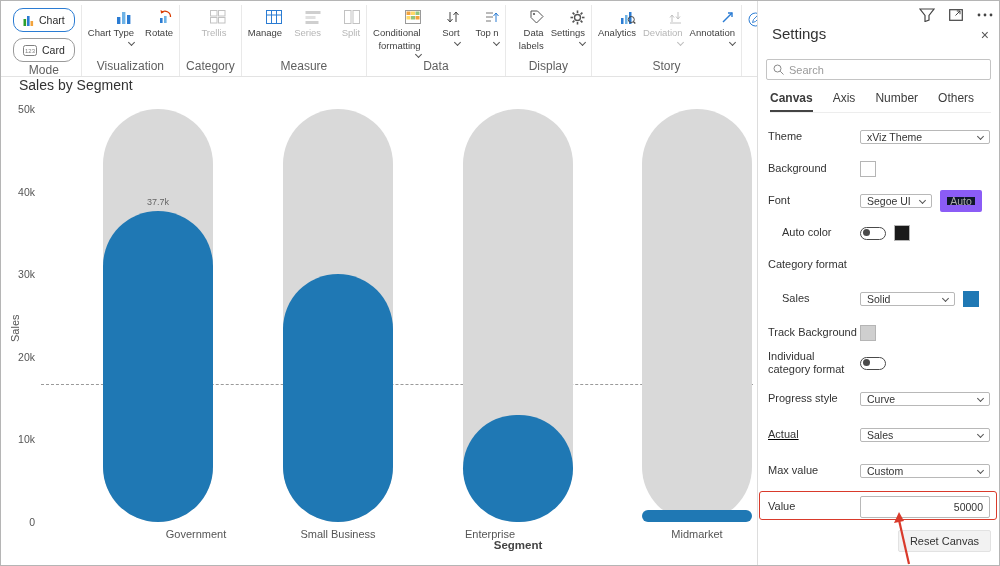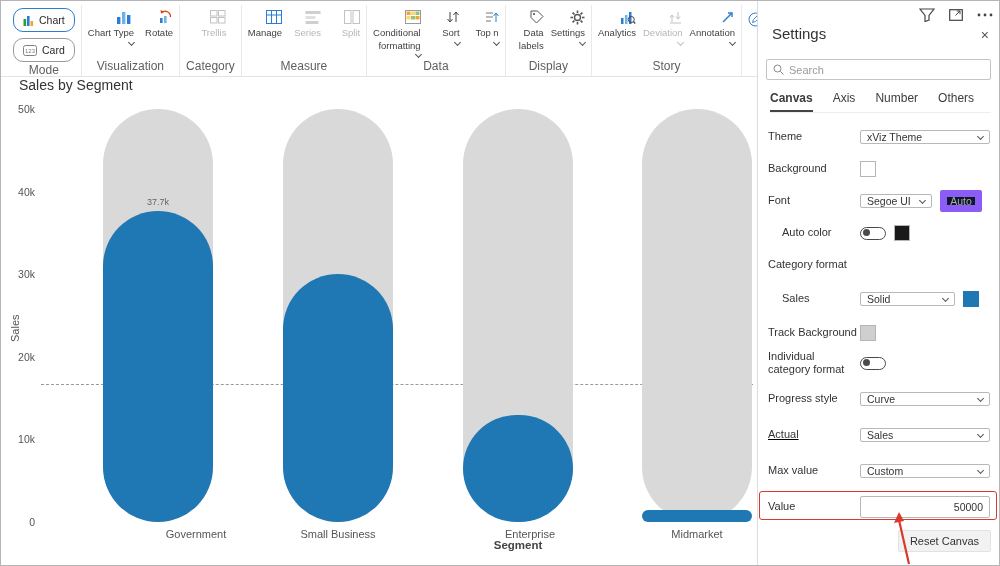--- a/index.html
+++ b/index.html
@@ -411,21 +411,21 @@
         <div class="refline" style="top: 275.058px;"></div>
         <div class="track" style="left: 62px; background: rgb(217, 217, 217);"></div>
         <div class="fill" style="left: 62px; height: 311.402px; background: rgb(31, 120, 180);"></div>
         <div class="dlabel" style="left: 117px; top: 87.598px;">37.7k</div>
         <div class="xlab" style="left: 120px; margin-left: 35px;">Government</div>
         <div class="track" style="left: 242px; background: rgb(217, 217, 217);"></div>
         <div class="fill" style="left: 242px; height: 247.8px; background: rgb(31, 120, 180);"></div>
         <div class="xlab" style="left: 297px;">Small Business</div>
         <div class="track" style="left: 422px; background: rgb(217, 217, 217);"></div>
         <div class="fill" style="left: 422px; height: 107.38px; background: rgb(31, 120, 180);"></div>
-        <div class="xlab" style="left: 489px;">Enterprise</div>
+        <div class="xlab" style="left: 449px;">Enterprise</div>
         <div class="track" style="left: 601px; background: rgb(217, 217, 217);"></div>
         <div class="fill" style="left: 601px; height: 12.39px; background: rgb(31, 120, 180);"></div>
         <div class="xlab" style="left: 656px;">Midmarket</div>
       </div>
     <div class="xtitle">Segment</div>
   </div>
 
   <div class="panel">
     <div class="ptop">
       <span class="pic">

